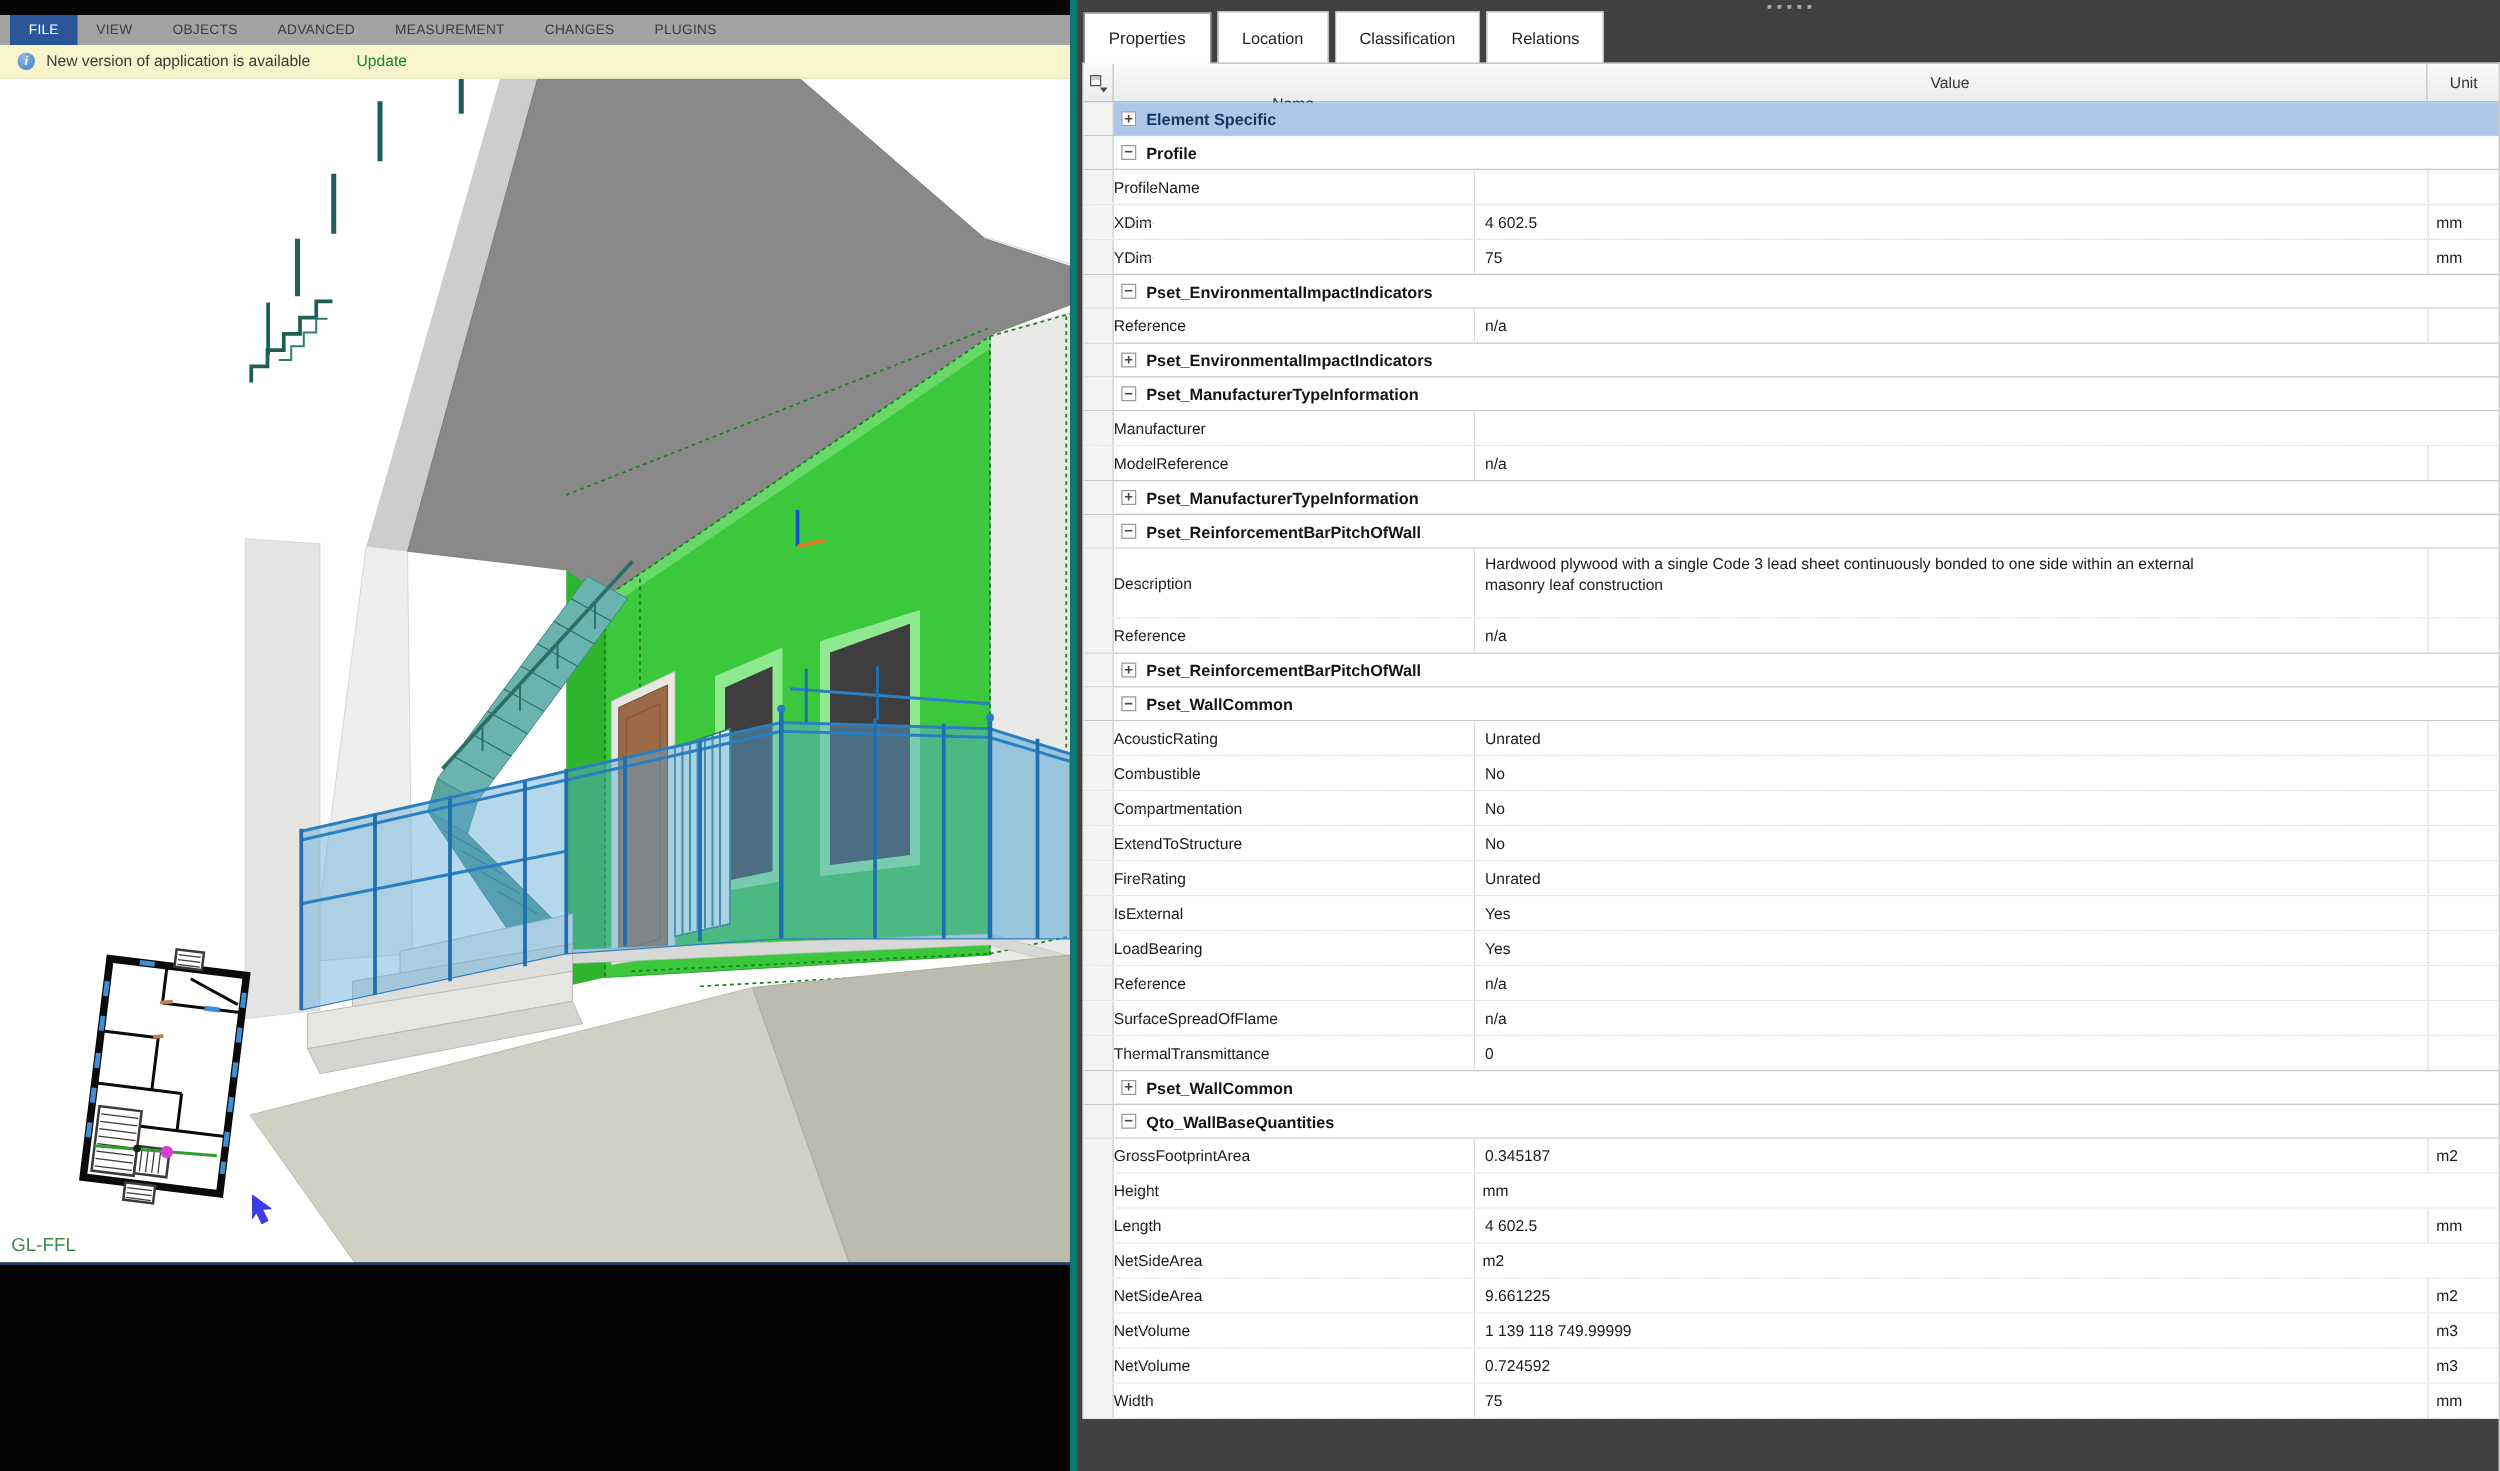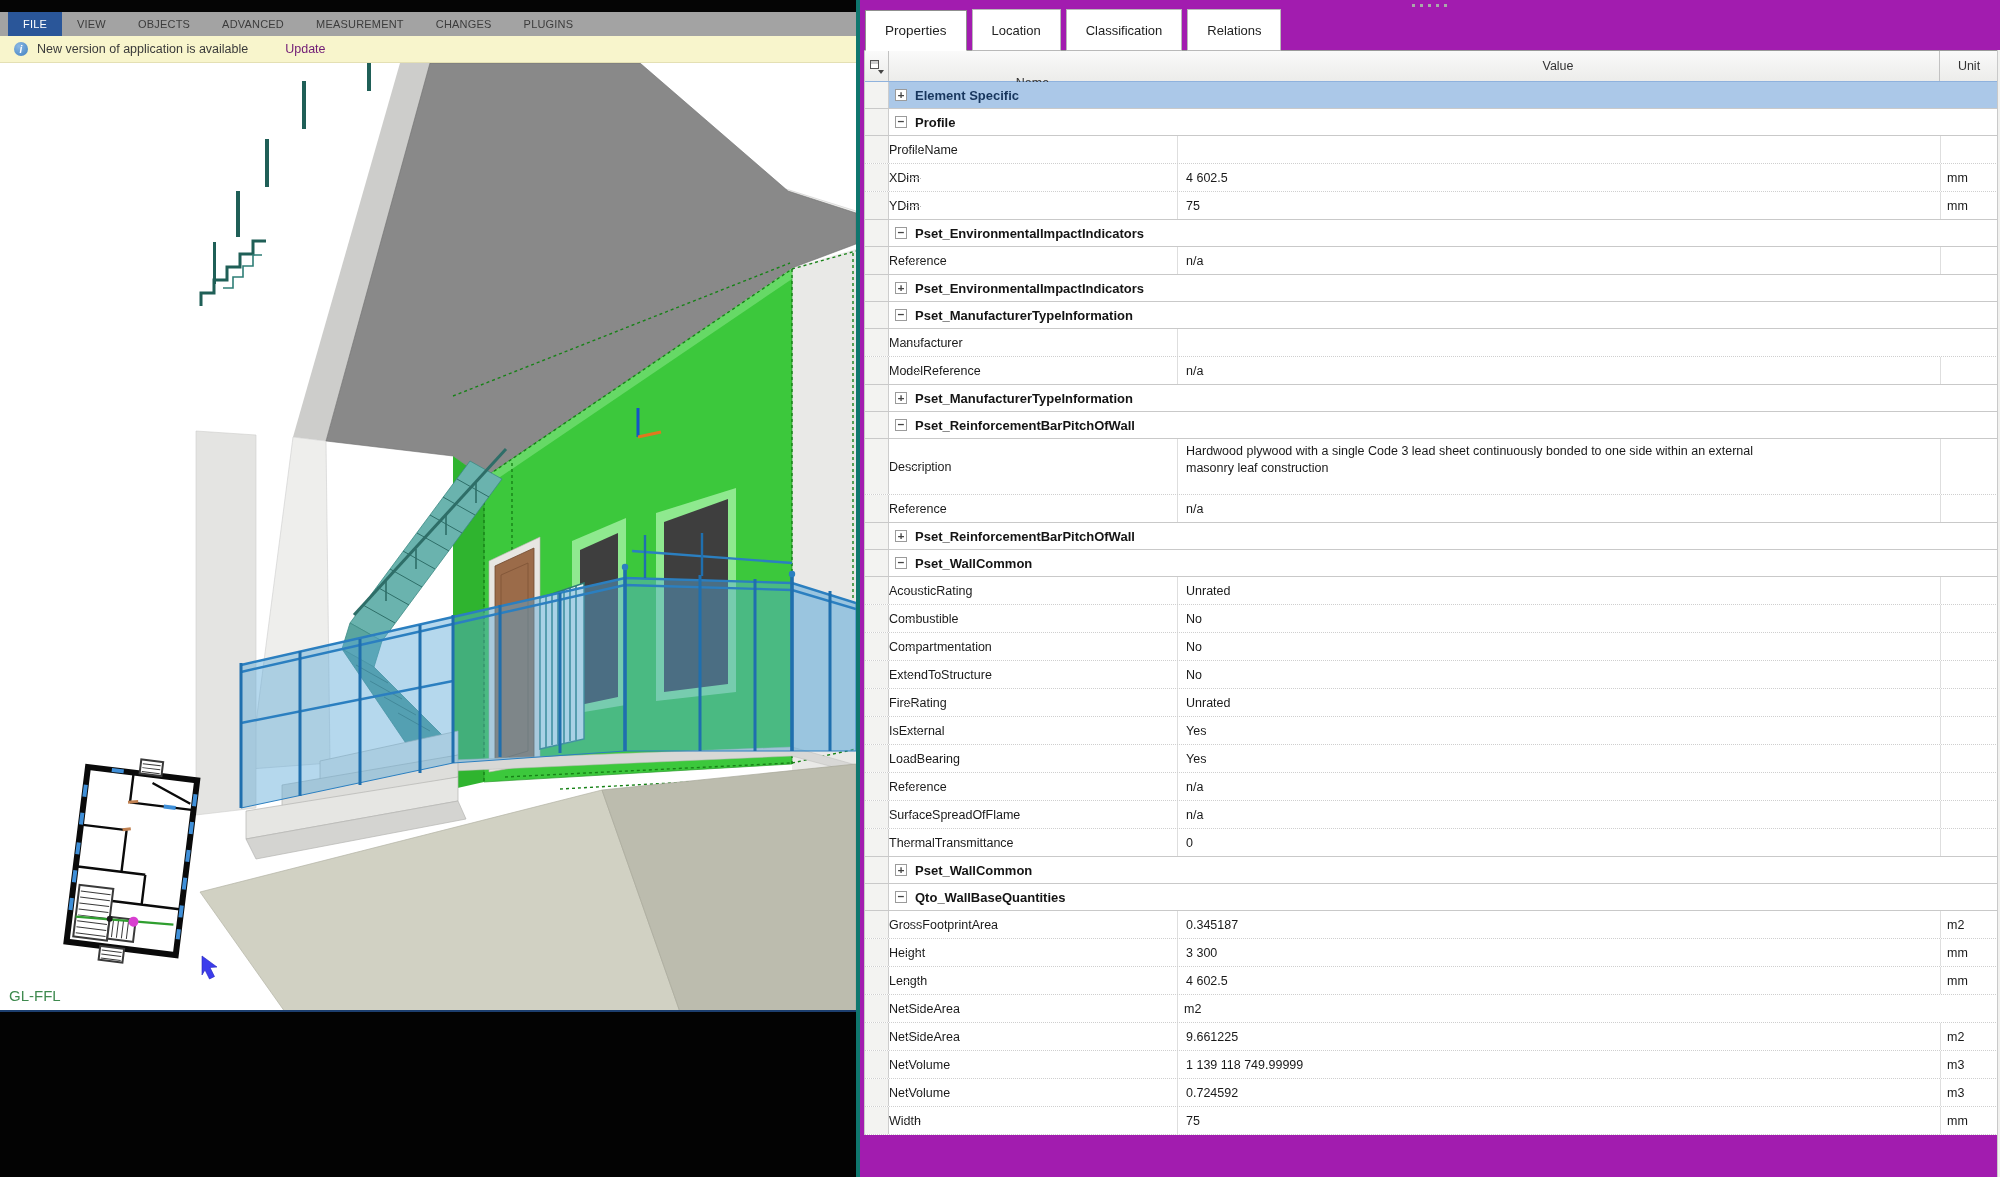--- a/index.html
+++ b/index.html
@@ -12,26 +12,26 @@
   .menubar{position:absolute;left:0;top:12px;width:856px;height:24px;background:#a3a3a3;
            display:flex;align-items:stretch;font-size:11px;color:#3c3c3c;padding-left:8px;box-sizing:border-box;}
   .menu-item{display:flex;align-items:center;padding:0 3px;margin-right:26px;cursor:default;letter-spacing:.2px;}
   .menu-item.file{background:var(--file-blue,#2a5699);color:#fff;padding:0 15px;margin-right:12px;}
   .notifybar{position:absolute;left:0;top:36px;width:856px;height:27px;background:var(--notify-yellow,#f8f5cc);
              display:flex;align-items:center;font-size:12.5px;color:#3a3a3a;border-bottom:1px solid #e4e0b4;box-sizing:border-box;}
   .notify-icon{width:14px;height:14px;border-radius:50%;flex:0 0 14px;
                background:radial-gradient(circle at 35% 30%,#8cb9e4,#3f7fc0);color:#fff;font-size:10px;font-weight:bold;
                display:flex;align-items:center;justify-content:center;margin-left:14px;font-style:italic;}
   .notify-text{margin-left:9px;}
-  .notify-update{margin-left:37px;cursor:pointer;color:#701a75;text-align:center;}
+  .notify-update{margin-left:37px;cursor:pointer;color:#15803d;text-align:center;}
   .scene{position:absolute;left:0;top:63px;width:856px;height:949px;background:#fff;overflow:hidden;}
   .bottom-strip{position:absolute;left:0;top:1010px;width:856px;height:167px;background:#030303;border-top:2px solid #1c3e6e;box-sizing:border-box;}
 
   
-  .panel{position:absolute;left:856px;top:0;width:1144px;height:1177px;background:#a21caf;border-left:4px solid #0f766e;box-sizing:border-box;}
+  .panel{position:absolute;left:856px;top:0;width:1144px;height:1177px;background:#404040;border-left:6px solid #0f766e;box-sizing:border-box;}
   .drag-dots{position:absolute;left:552px;top:4px;display:flex;gap:5px;}
   .drag-dots i{width:3px;height:3px;background:#a9a9a9;display:block;}
   .tabs{position:absolute;left:5px;top:10px;display:flex;height:41px;align-items:flex-end;z-index:3;}
   .tab{height:42px;display:flex;align-items:center;padding:0 19px;font-size:13px;color:#222;background:#fff;
        border:1px solid #b9b9b9;margin-right:5px;box-sizing:border-box;cursor:pointer;}
   .tab.active{height:41px;border-color:#8f8f8f;border-bottom:1px solid #fff;font-size:13.5px;}
   .table{position:absolute;left:4px;top:50px;width:1133px;border-top:1px solid #9a9a9a;border-left:1px solid #c9c9c9;
          border-right:1px solid #c9c9c9;font-size:12.5px;color:#1a1a1a;box-sizing:content-box;background:#fff;}
   .thead{display:flex;height:31px;background:linear-gradient(#fafafa,#ececea);border-bottom:1px solid #c2c2c2;color:#333;box-sizing:border-box;}
   .th{display:flex;align-items:center;justify-content:center;box-sizing:border-box;}
@@ -589,23 +589,20 @@
             <div class="unit">
               <span>m2</span>
             </div>
           </div>
           <div class="row item">
             <div class="sel"></div>
             <div class="name">
               <i class="leader"></i>
               <span>Height</span>
             </div>
-            <div class="value">
-              <span>3 300</span>
-            </div>
             <div class="unit">
               <span>mm</span>
             </div>
           </div>
           <div class="row item">
             <div class="sel"></div>
             <div class="name">
               <i class="leader"></i>
               <span>Length</span>
             </div>

